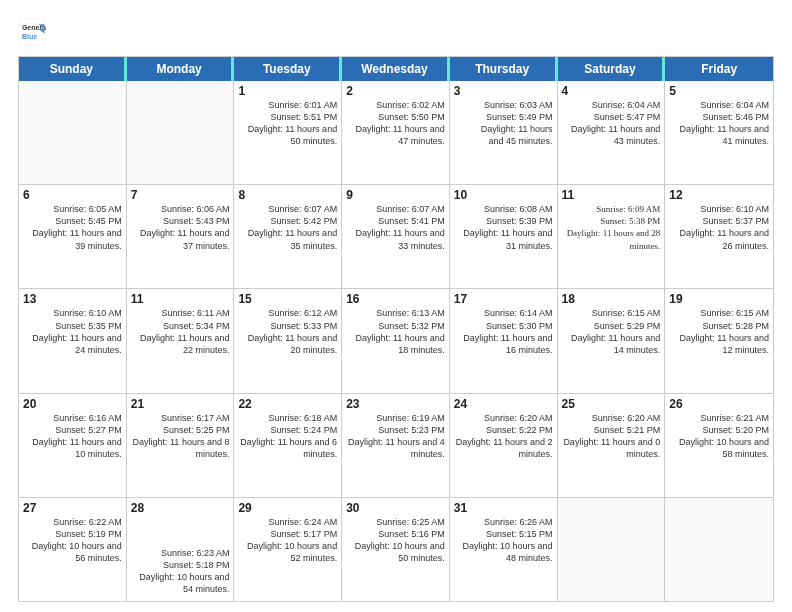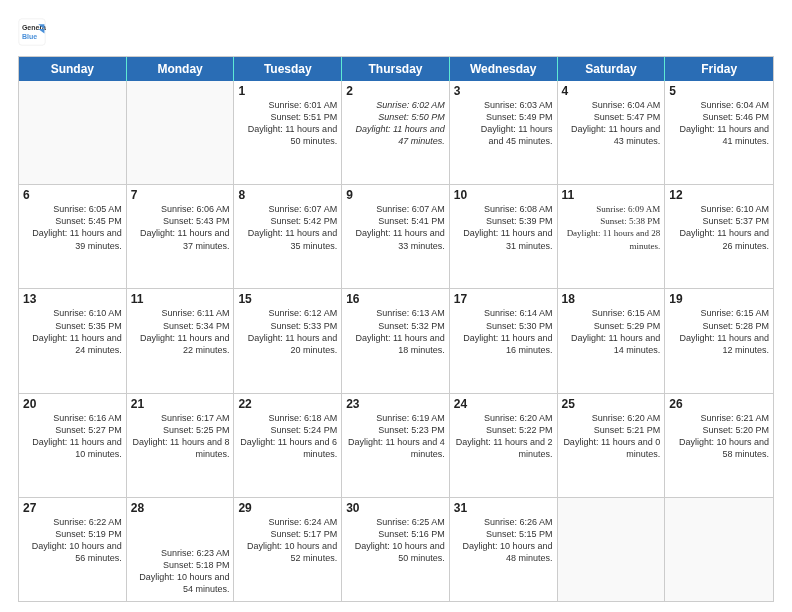--- a/index.html
+++ b/index.html
@@ -55,21 +55,21 @@
       display: grid;
       grid-template-columns: repeat(7, 1fr);
       background: #2a6db5;
     }
     .cal-header-cell {
       color: #fff;
       font-size: 12px;
       font-weight: bold;
       text-align: center;
       padding: 5px 2px;
-      border-right: 1px solid #5eead4;
+      border-right: 3px solid #5eead4;
     }
     .cal-header-cell:last-child { border-right: none; }
     .cal-body {
       display: flex;
       flex-direction: column;
       flex: 1;
     }
     .cal-row {
       display: grid;
       grid-template-columns: repeat(7, 1fr);
@@ -123,38 +123,38 @@
       <div class="month-title"></div>
       <div class="location"></div>
     </div>
   </div>
 
   <div class="calendar">
     <div class="cal-header" id="cal-header">
         <div class="cal-header-cell">Sunday</div>
         <div class="cal-header-cell">Monday</div>
         <div class="cal-header-cell">Tuesday</div>
+        <div class="cal-header-cell">Wednesday</div>
         <div class="cal-header-cell">Thursday</div>
-        <div class="cal-header-cell">Wednesday</div>
         <div class="cal-header-cell">Saturday</div>
         <div class="cal-header-cell">Friday</div>
       </div>
     <div class="cal-body" id="cal-body">
         <div class="cal-row">
           <div class="cal-cell empty"></div>
           <div class="cal-cell empty"></div>
           <div class="cal-cell">
             <div class="day-num">1</div>
             <div class="cell-info" style="white-space: pre-line;">Sunrise: 6:01 AM
 Sunset: 5:51 PM
 Daylight: 11 hours and 50 minutes.</div>
           </div>
           <div class="cal-cell">
             <div class="day-num">2</div>
-            <div class="cell-info" style="white-space: pre-line; font-style: italic;">Sunrise: 6:02 AM
+            <div class="cell-info" style="white-space: pre-line;">Sunrise: 6:02 AM
 Sunset: 5:50 PM
 Daylight: 11 hours and 47 minutes.</div>
           </div>
           <div class="cal-cell">
             <div class="day-num">3</div>
             <div class="cell-info" style="white-space: pre-line; margin-left: 24px;">Sunrise: 6:03 AM
 Sunset: 5:49 PM
 Daylight: 11 hours and 45 minutes.</div>
           </div>
           <div class="cal-cell">

